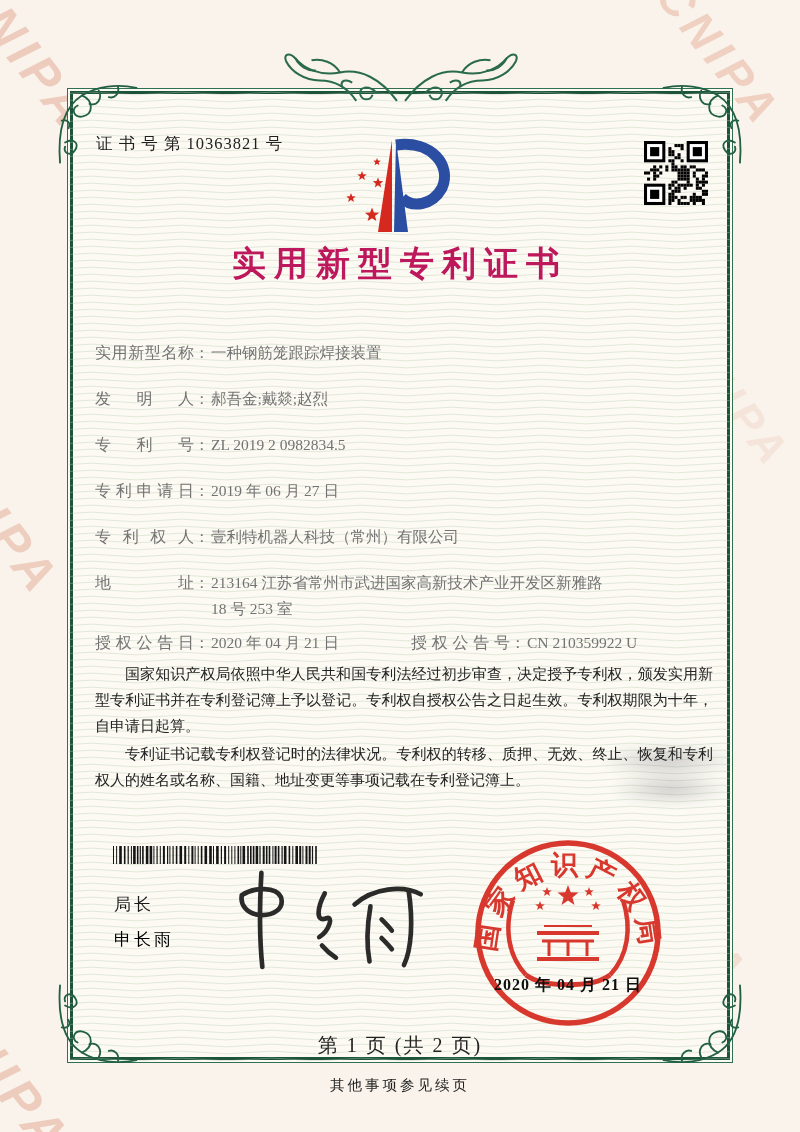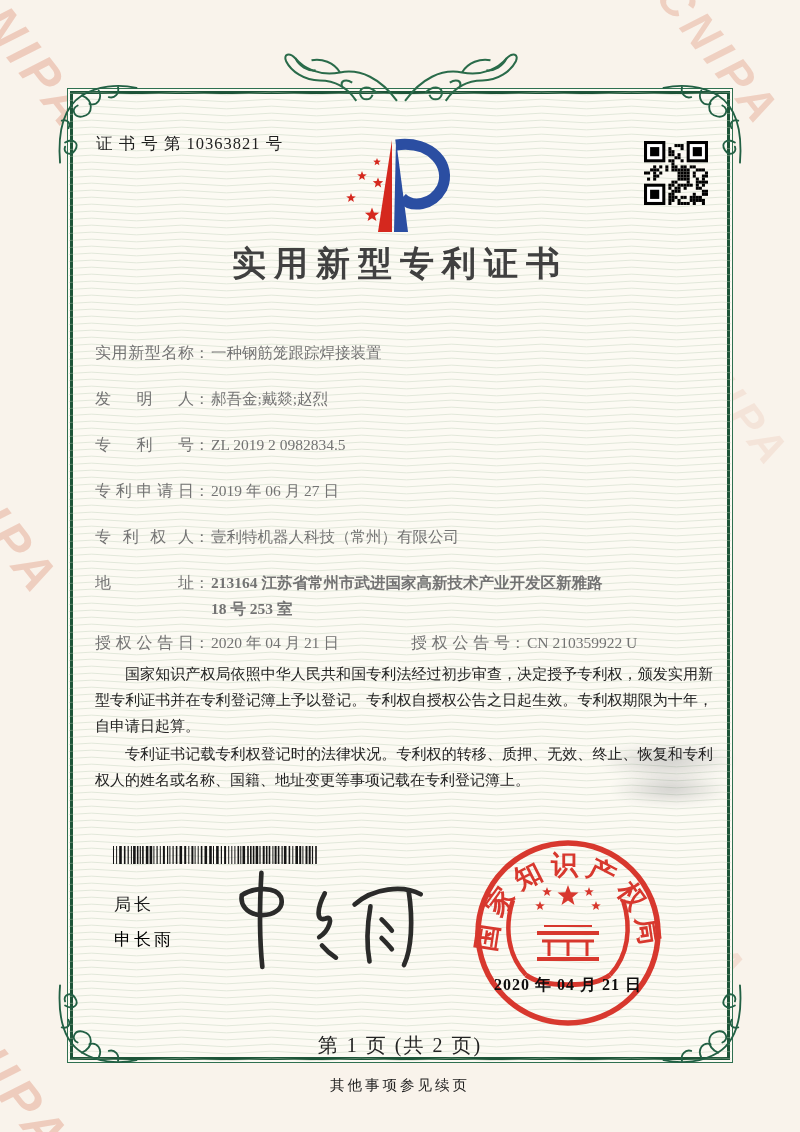--- a/index.html
+++ b/index.html
@@ -53,32 +53,32 @@
   .d-r{ left:401px; }
   
   .cert-no {
     position:absolute; left:96px; top:133px; font-size:16.5px;
     letter-spacing:1px; color:#1f1f1f;text-align:center;
   }
   .logo { position:absolute; left:334px; top:136px; width:124px; height:102px; }
   .qr { position:absolute; left:644px; top:141px; width:64px; height:64px; }
   .title {
     position:absolute; left:0; right:0; top:241px; text-align:center;
-    font-size:34px; font-weight:700; letter-spacing:8px; color:#404040;
+    font-size:34px; font-weight:700; letter-spacing:8px; color:#be185d;
   }
   
   .fields { position:absolute; left:95px; top:340px; width:620px; }
   .f-row { display:flex; align-items:flex-start; margin-bottom:20px;
            font-size:15.5px; line-height:26px; color:#737373; }
   .f-label { display:inline-block; width:99px; font-size:16px;
              text-align:justify; text-align-last:justify; }
   .f-colon { display:inline-block; width:17px; }
   .f-value { flex:0 1 auto; }
   .f-row.addr { margin-bottom:8px; }
-  .addr .f-value { width:404px;font-weight:bold; }
+  .addr .f-value { width:404px; }
   .grant-group2 { display:flex; margin-left:34px; }
   .grant-v1 { min-width:166px; }
   
   .paras { position:absolute; left:95px; top:661px; width:618px;
            font-size:15px; line-height:26px; text-align:justify; color:#222; }
   .paras p { text-indent:2em; margin-bottom:2px; }
   
   .barcode { position:absolute; left:113px; top:846px; width:208px; height:18px; }
   
   .signer-title { position:absolute; left:114px; top:893px; font-size:17px;

